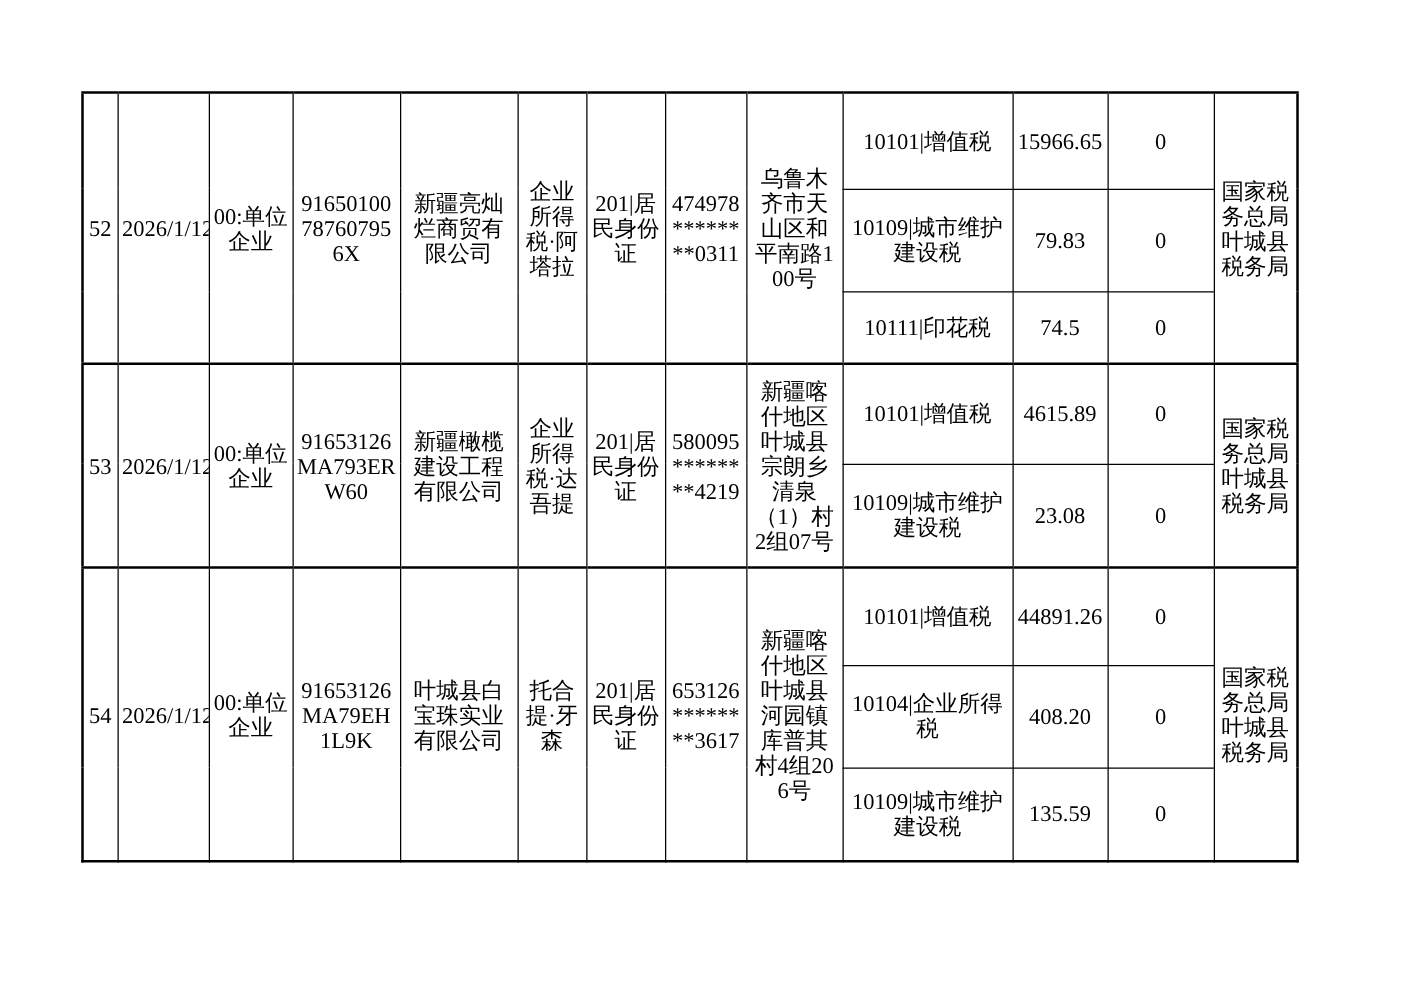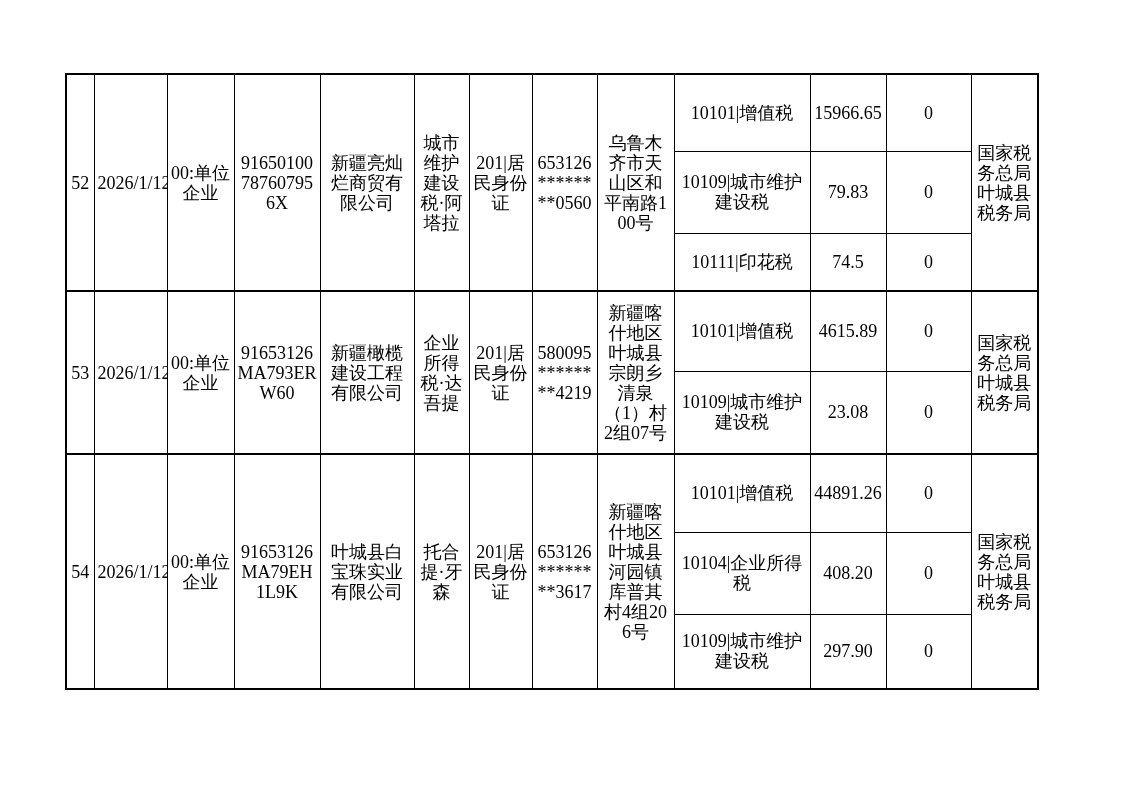--- a/index.html
+++ b/index.html
@@ -66,23 +66,23 @@
       <col style="width:85px">
       <col style="width:67px">
     </colgroup>
     <tbody>
         <tr class="record-first" style="height: 77px;">
           <td rowspan="3">52</td>
           <td rowspan="3" class="nowrap">2026/1/12</td>
           <td rowspan="3">00:单位企业</td>
           <td rowspan="3" class="break-all">91650100787607956X</td>
           <td rowspan="3">新疆亮灿烂商贸有限公司</td>
-          <td rowspan="3" class="break-all">城市维护建设税·阿塔拉</td>
+          <td rowspan="3" class="break-all">企业所得税·阿塔拉</td>
           <td rowspan="3" class="break-all">201|居民身份证</td>
-          <td rowspan="3" class="break-all">653126********0560</td>
+          <td rowspan="3" class="break-all">474978********0311</td>
           <td rowspan="3" class="break-all">乌鲁木齐市天山区和平南路100号</td>
           <td>10101|增值税</td>
           <td>15966.65</td>
           <td>0</td>
           <td rowspan="3">国家税务总局叶城县税务局</td>
         </tr>
         <tr style="height: 82px;">
           <td>10109|城市维护建设税</td>
           <td>79.83</td>
           <td>0</td>
@@ -127,18 +127,18 @@
           <td>0</td>
           <td rowspan="3">国家税务总局叶城县税务局</td>
         </tr>
         <tr style="height: 82px;">
           <td>10104|企业所得税</td>
           <td>408.20</td>
           <td>0</td>
         </tr>
         <tr style="height: 75px;">
           <td>10109|城市维护建设税</td>
-          <td>297.90</td>
+          <td>135.59</td>
           <td>0</td>
         </tr>
       </tbody>
   </table>
 </div>
 
 </body></html>

